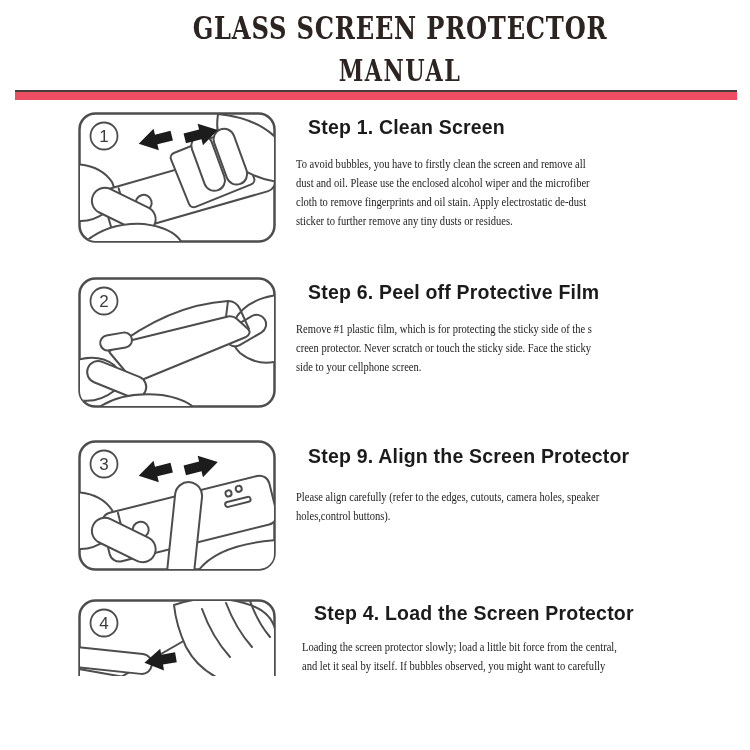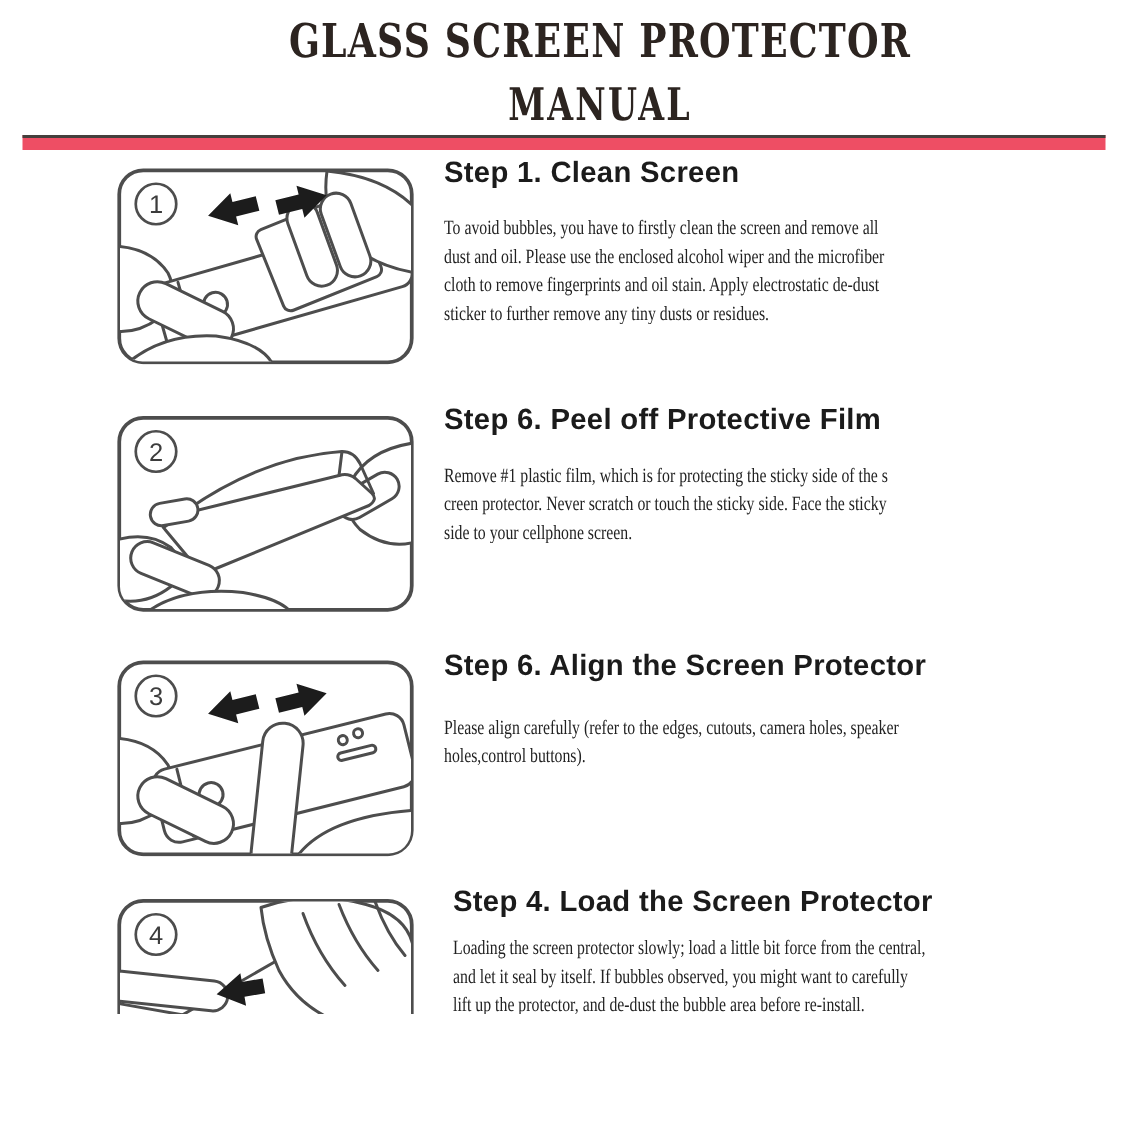--- a/index.html
+++ b/index.html
@@ -25,21 +25,21 @@
   .line{fill:#ffffff;stroke:#4d4d4d;stroke-width:2;stroke-linejoin:round;stroke-linecap:round;}
   .open{fill:none;stroke:#4d4d4d;stroke-width:2;stroke-linejoin:round;stroke-linecap:round;}
   .frame{fill:#ffffff;stroke:#4d4d4d;stroke-width:2.5;}
   .arrow{fill:#1c1c1c;stroke:none;}
   .badge-circle{fill:#ffffff;stroke:#4d4d4d;stroke-width:1.8;}
   .badge-num{font-family:"Liberation Sans",sans-serif;font-size:17px;fill:#3c3c3c;}
 
   
   .txt{position:absolute;left:296px;width:450px;}
   .txt1{top:104px}.txt2{top:269px}.txt3{top:433px}.txt4{top:590px;left:302px;}
-  .txt h2{margin:0;font-size:19.5px;line-height:23px;font-weight:bold;color:#1b1b1b;
+  .txt h2{margin:12px;font-size:19.5px;line-height:23px;font-weight:bold;color:#1b1b1b;
           letter-spacing:0.2px;font-family:"Liberation Sans",sans-serif;}
   .txt p{margin:0;font-family:"Liberation Serif",serif;font-size:13.5px;line-height:19px;
          color:#222222;white-space:pre-line;transform:scaleX(0.78);transform-origin:0 0;
          width:470px;}
   .mt15{margin-top:15px !important;}
   .mt19{margin-top:19px !important;}
   .mt9{margin-top:9px !important;}
 </style>
 </head>
 <body>
@@ -159,21 +159,21 @@
           </g>
         <path class="line" d="M120,131 Q140,104 200,100 L200,131 Z"></path>
         <polygon class="arrow" transform="rotate(-14 76 31)" points="94,27 78,27 78,21 60,32 78,43 78,37 94,37"></polygon>
         <polygon class="arrow" transform="rotate(-14 124 25)" points="106,21 122,21 122,15 140,26 122,37 122,31 106,31"></polygon>
       </g>
       <circle class="badge-circle" cx="26" cy="24" r="13.5"></circle>
       <text class="badge-num" x="26" y="30" text-anchor="middle">3</text>
     </svg>
   </figure>
   <div class="txt txt3">
-    <h2>Step 6. Align the Screen Protector</h2>
+    <h2>Step 9. Align the Screen Protector</h2>
     <p class="mt19">Please align carefully (refer to the edges, cutouts, camera holes, speaker
 holes,control buttons).</p>
   </div>
 
   <figure class="fig fig4">
     <svg viewBox="0 0 198 131" xmlns="http://www.w3.org/2000/svg" aria-label="hand-pressing-protector-onto-screen">
       <defs>
           <clipPath id="c4">
             <rect x="2" y="2" width="194" height="127" rx="15"></rect>
           </clipPath>

